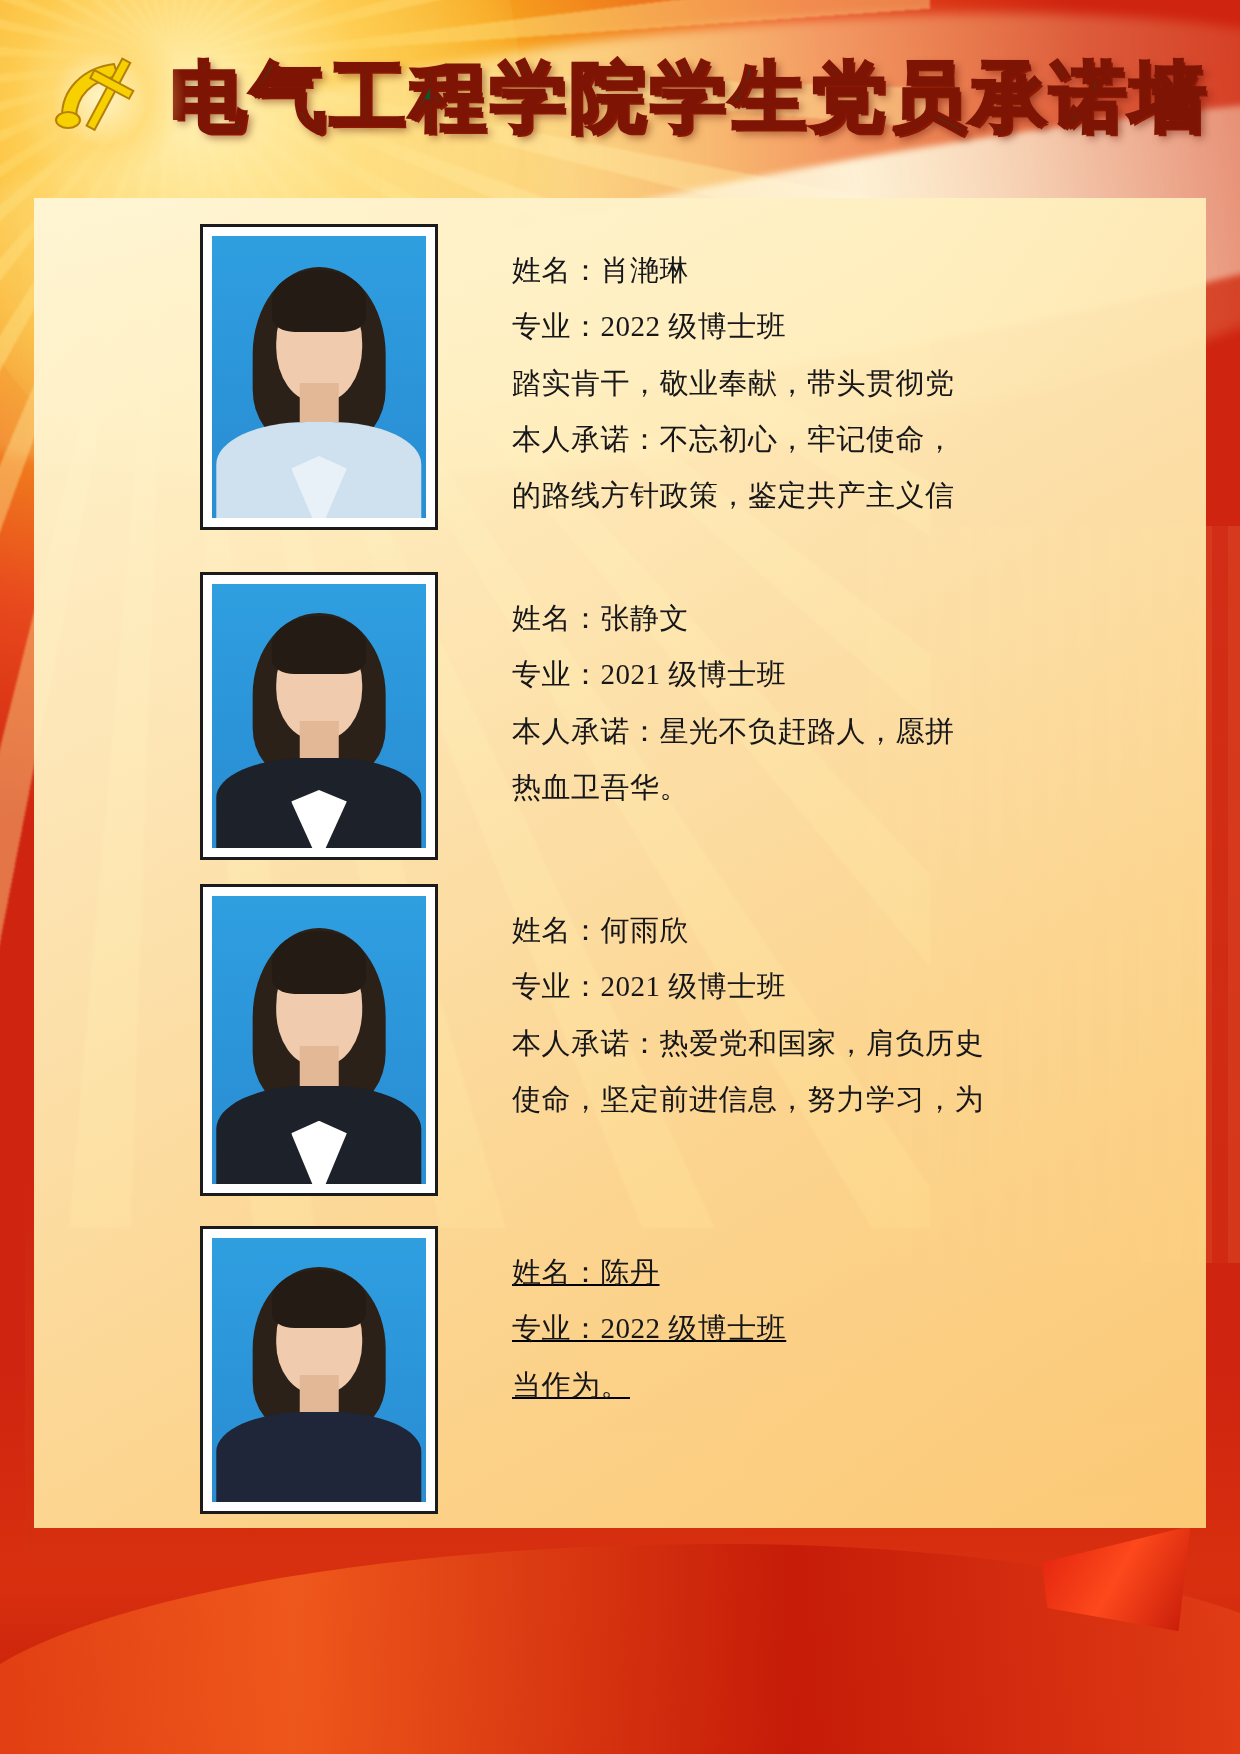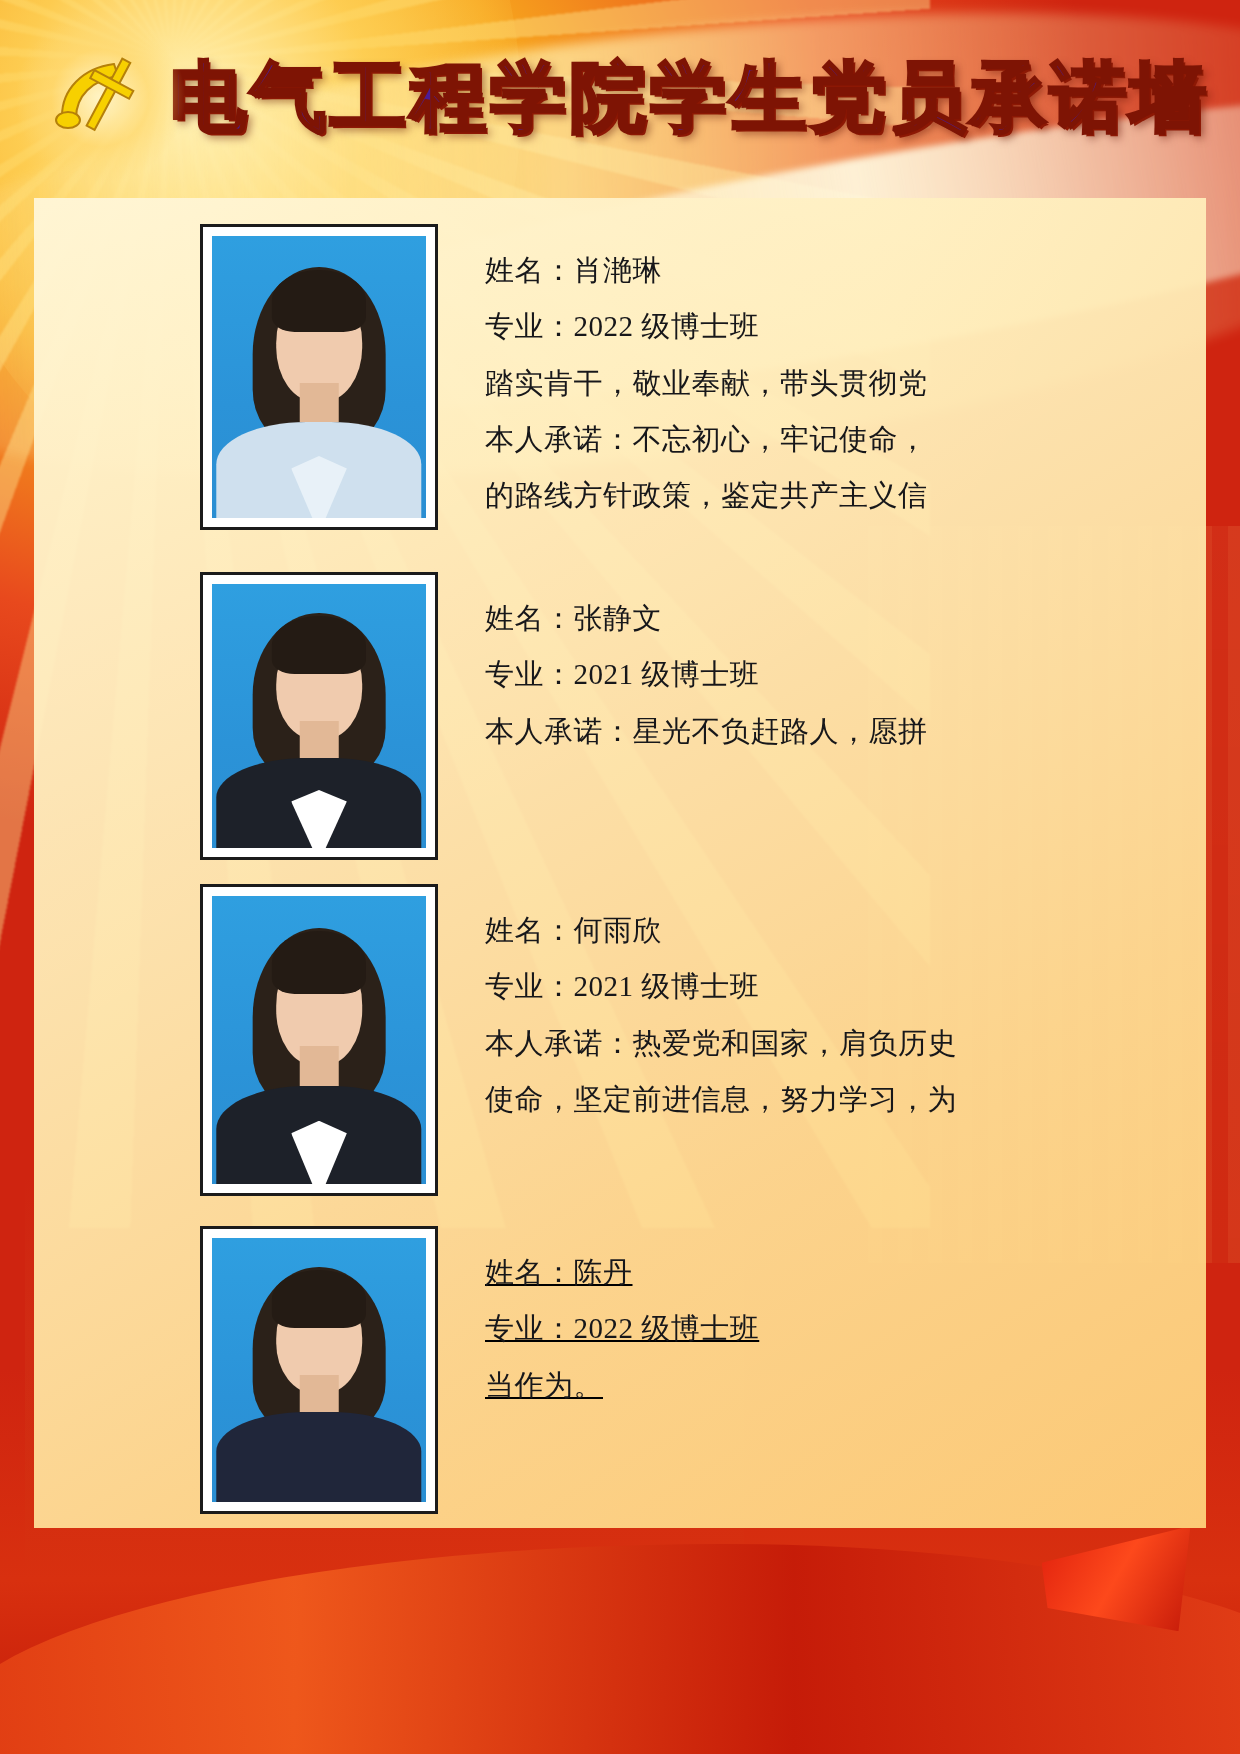--- a/index.html
+++ b/index.html
@@ -149,21 +149,21 @@
     border-radius: 50%;
     background: radial-gradient(circle, rgba(255,245,200,0.95) 0%, rgba(255,216,110,0.65) 40%, rgba(255,190,60,0.0) 70%);
   }
   .emblem svg { position: relative; display: block; }
 
   .title {
     font-family: "Liberation Serif", "DejaVu Serif", serif;
     font-size: 76px;
     font-weight: bold;
     letter-spacing: 4px;
-    color: #4c1d95;
+    color: #14532d;
     -webkit-text-stroke: 3px #7e1404;
     text-shadow:
       0 0 2px #7e1404,
       3px 3px 0 #8d1905,
       5px 5px 8px rgba(90, 12, 2, 0.55);
     white-space: nowrap;
     line-height: 1;
     margin-top: 4px;
   }
 
@@ -276,21 +276,21 @@
     width: 26%;
     height: 22%;
     transform: translateX(-50%);
     background: #ffffff;
     clip-path: polygon(50% 0%, 100% 20%, 62% 100%, 38% 100%, 0% 20%);
   }
   .photo.shirt-light .collar { background: #e8f1f8; }
 
   .info {
     flex: 1 1 auto;
-    padding-left: 47px;
+    padding-left: 74px;
     padding-top: 18px;
     box-sizing: border-box;
   }
   .line {
     font-family: "Liberation Serif", "DejaVu Serif", serif;
     font-size: 29px;
     color: #17171a;
     line-height: 1.94;
     letter-spacing: 0.5px;
     white-space: pre;
@@ -358,20 +358,21 @@
             <div class="hair-top"></div>
             <div class="neck"></div>
             <div class="body"></div>
             <div class="collar"></div>
           </div>
         </div>
         <div class="info">
           <div class="line">姓名：张静文</div>
           <div class="line">专业：2021 级博士班</div>
           <div class="line">本人承诺：星光不负赶路人，愿拼</div>
+          <div class="line">热血卫吾华。</div>
         </div>
       </div>
 
       <div class="entry e2">
         <div class="photo-wrap">
           <div class="photo shirt-dark">
             <div class="hair-back"></div>
             <div class="head"></div>
             <div class="hair-top"></div>
             <div class="neck"></div>

